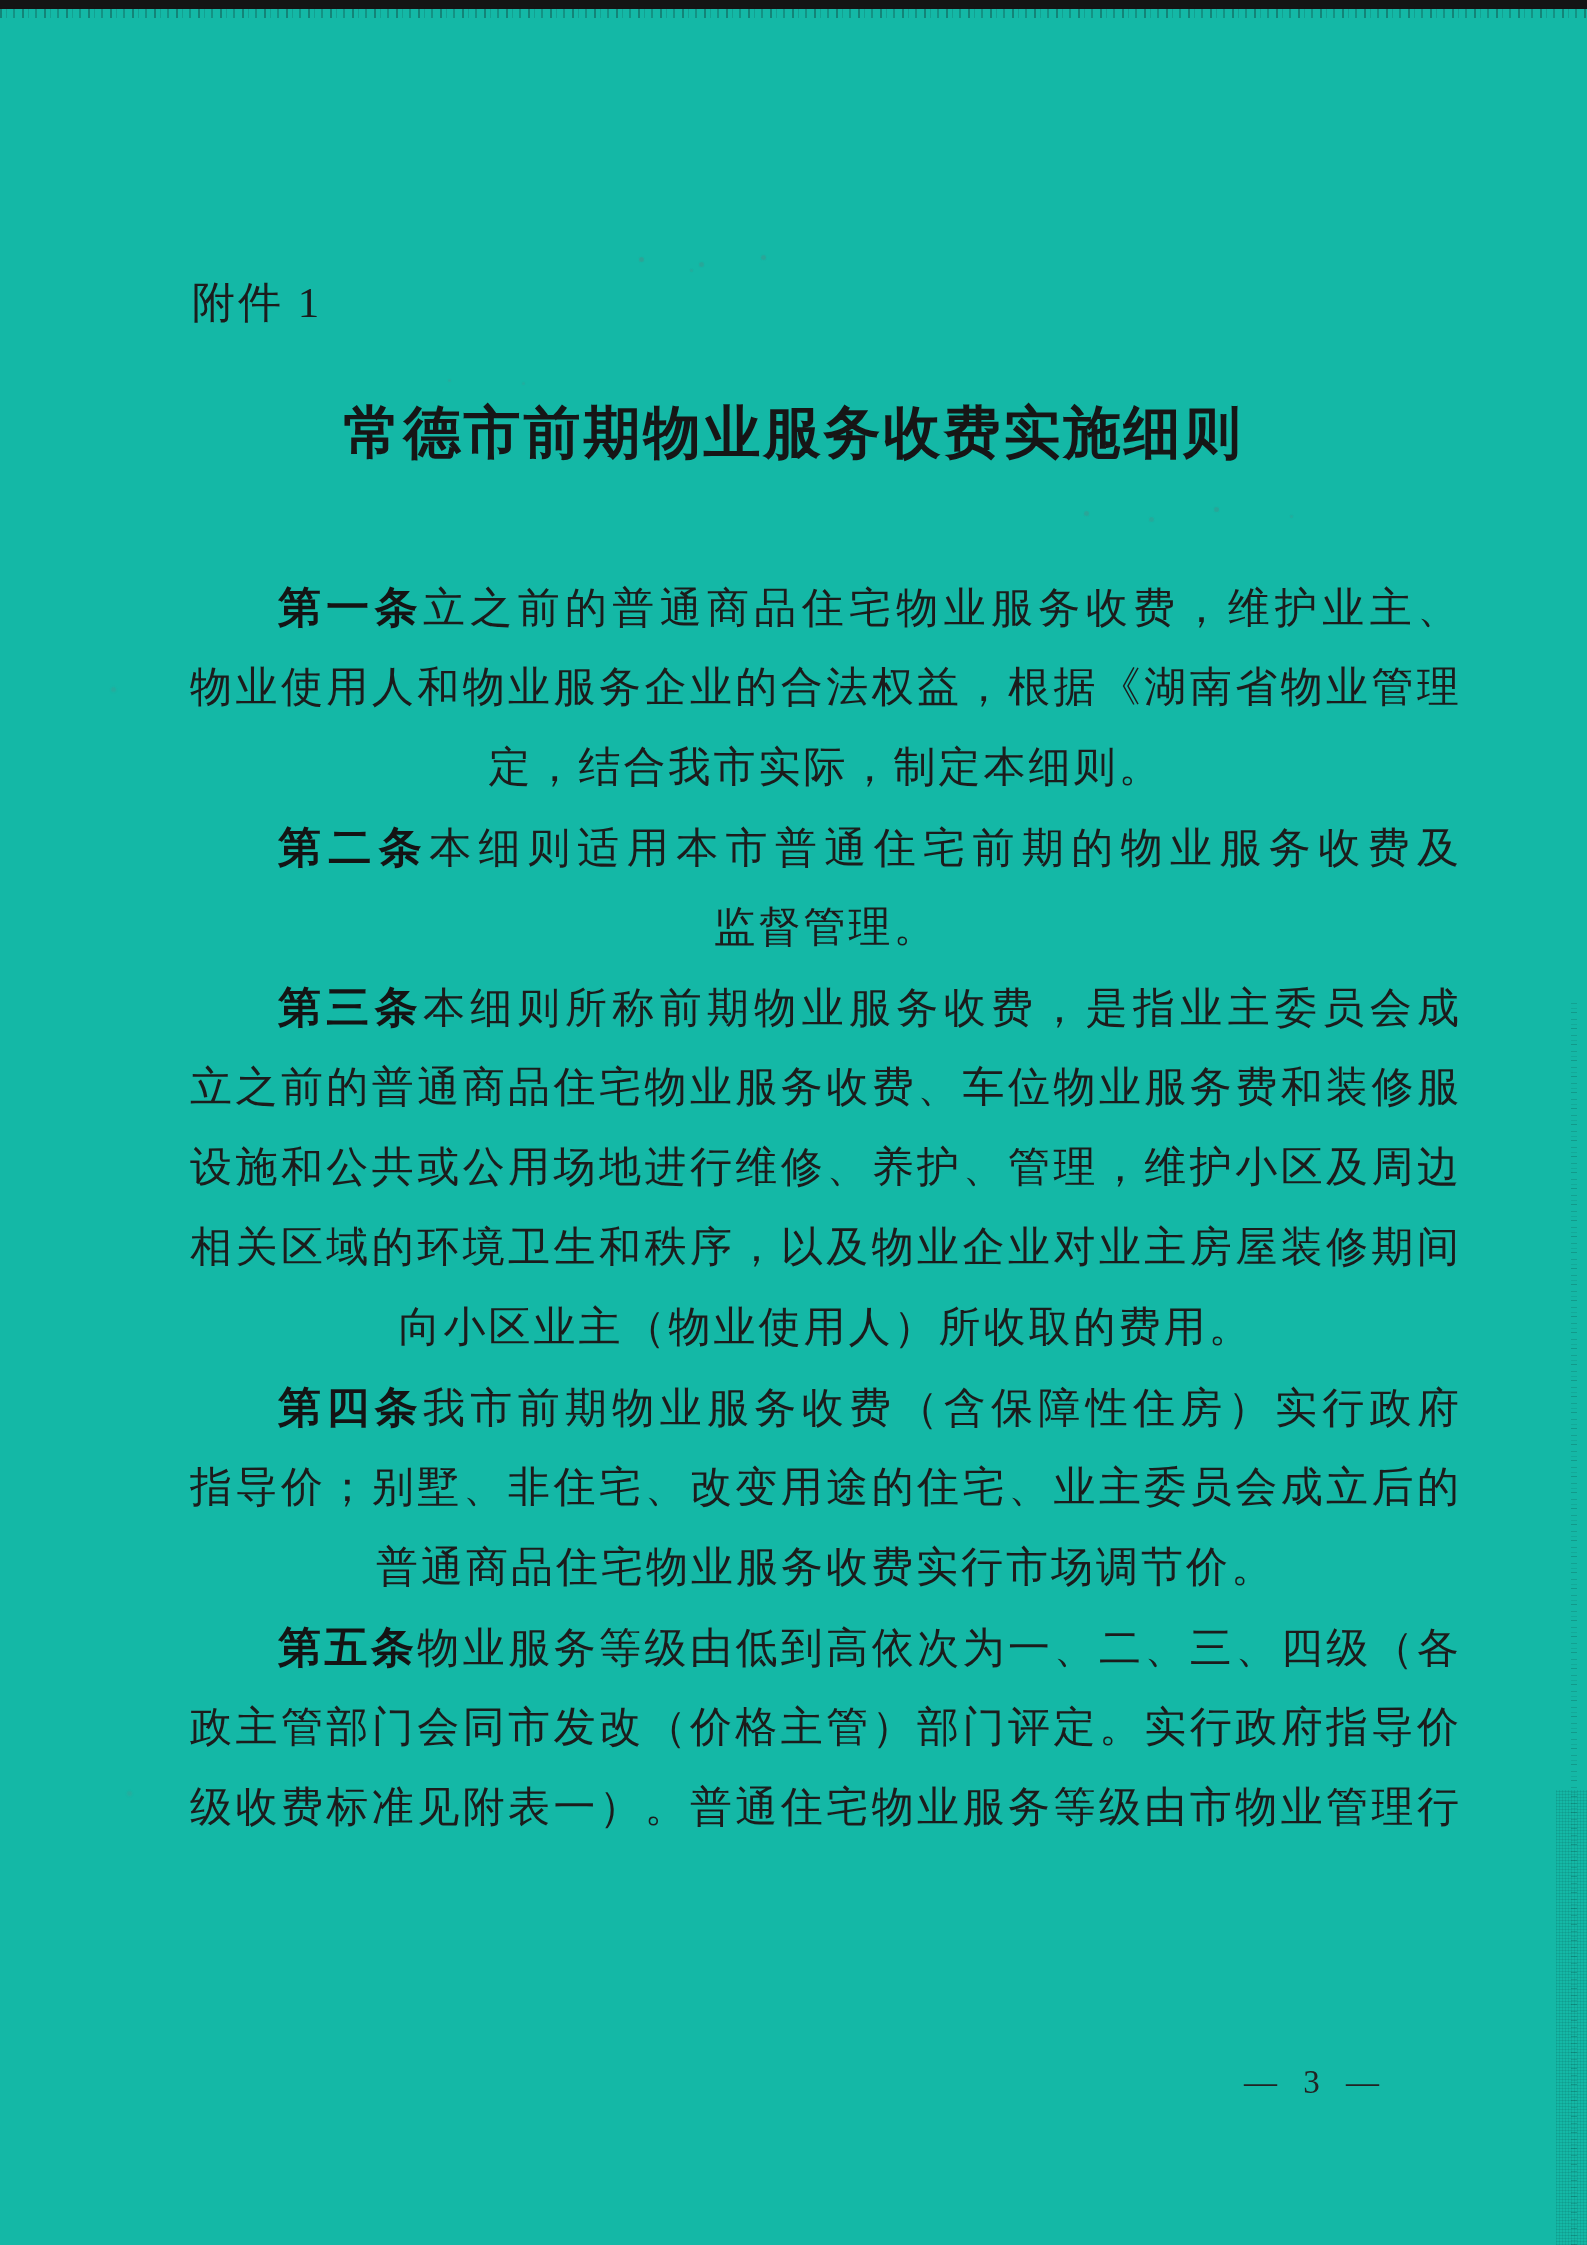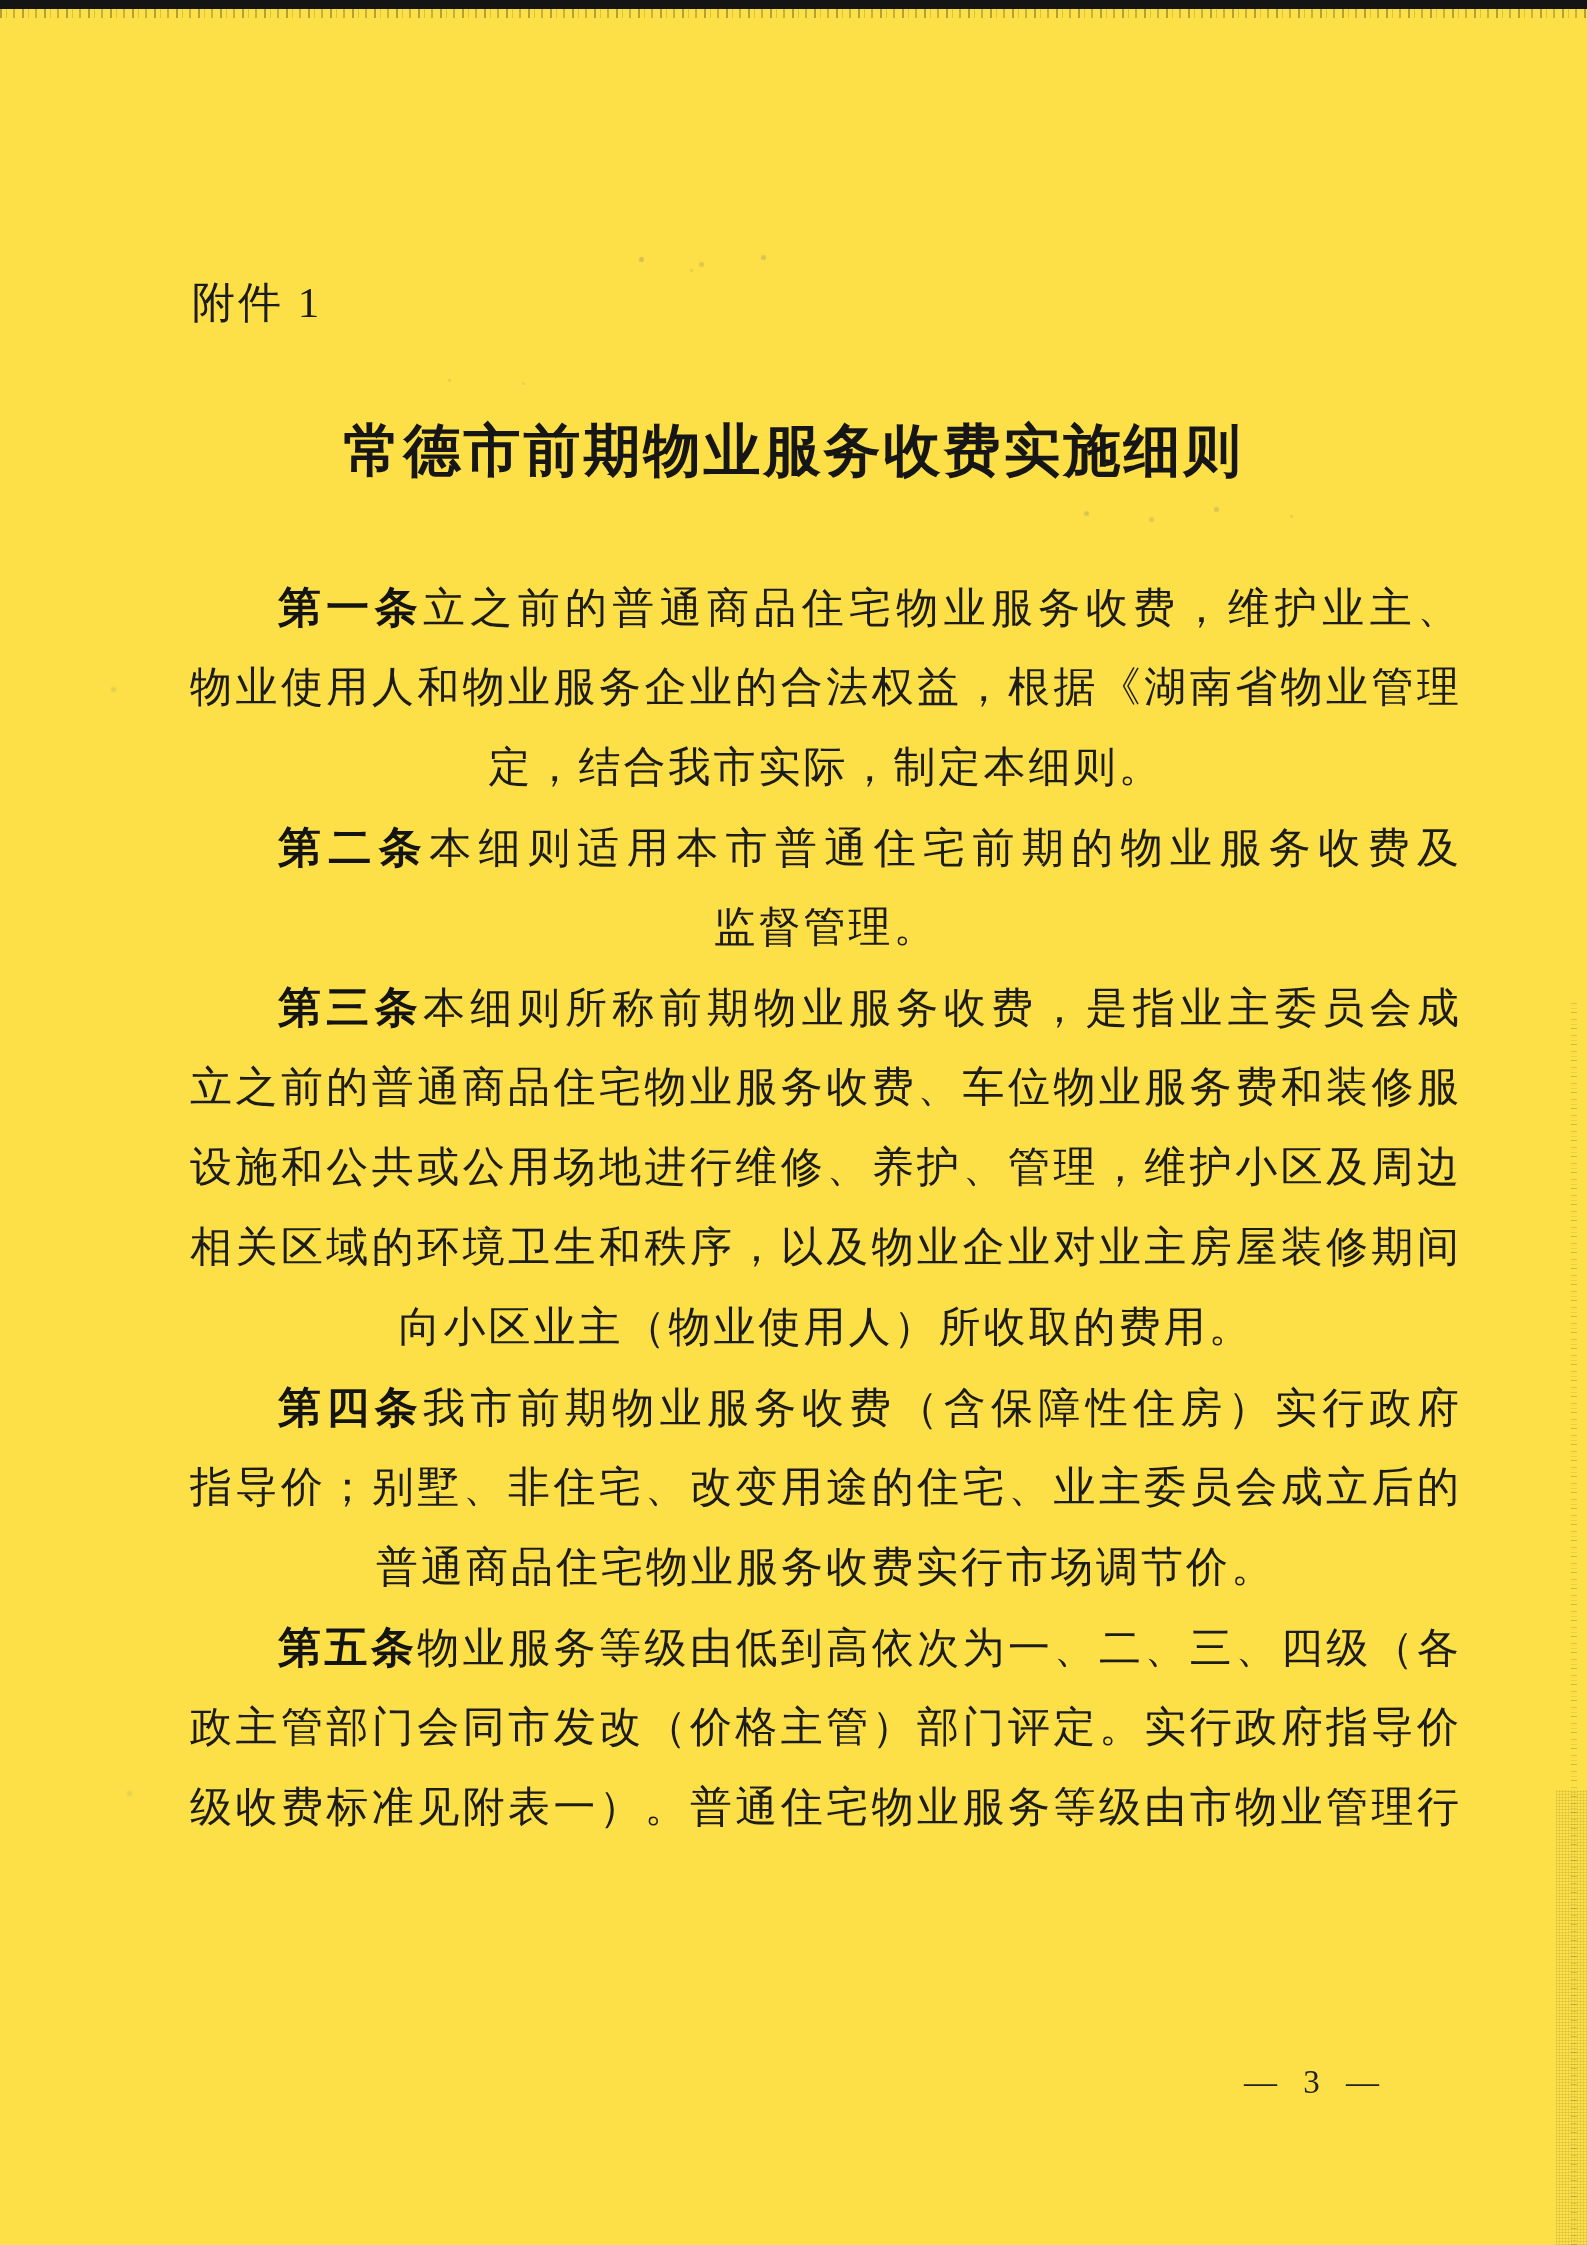--- a/index.html
+++ b/index.html
@@ -1,20 +1,20 @@
 <!DOCTYPE html>
 <html><head>
 <meta charset="utf-8">
 <style>
   html, body { margin: 0; padding: 0; background: #e8e8e8; }
   .page {
     position: relative;
     width: 1587px;
     height: 2245px;
-    background: #fde047;
+    background: #14b8a6;
     overflow: hidden;
     font-family: "Liberation Serif", "DejaVu Serif", serif;
     color: #1c1c1c;
   }
 
   
   .scan-top-edge {
     position: absolute; left: 0; top: 0; width: 100%; height: 9px;
     background: #141414;
   }
@@ -59,21 +59,21 @@
       112px 688px 2px 1px rgba(120,120,120,.20),
       128px 1792px 2px 1px rgba(120,120,120,.18);
   }
 
   
   .attachment {
     position: absolute; left: 192px; top: 281px;
     font-size: 43px; line-height: 1; letter-spacing: 3px;
   }
   .doc-title {
-    position: absolute; left: 0; top: 420px; width: 100%; margin: 0;
+    position: absolute; left: 0; top: 402px; width: 100%; margin: 0;
     text-align: center;
     font-size: 57px; line-height: 1.1; font-weight: 700; letter-spacing: 3px;
     color: #161616;
   }
   .content {
     position: absolute; left: 190px; top: 567px; width: 1272px;
   }
   .line {
     font-size: 42px; line-height: 80px; height: 80px;
     letter-spacing: 3px;

